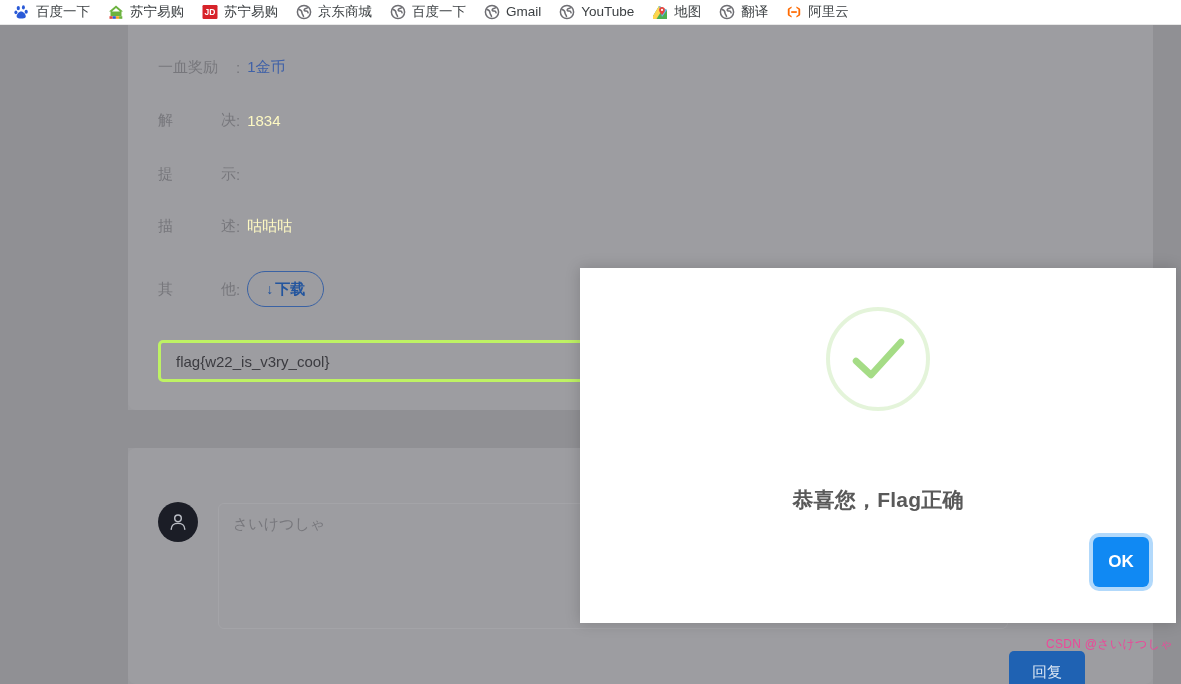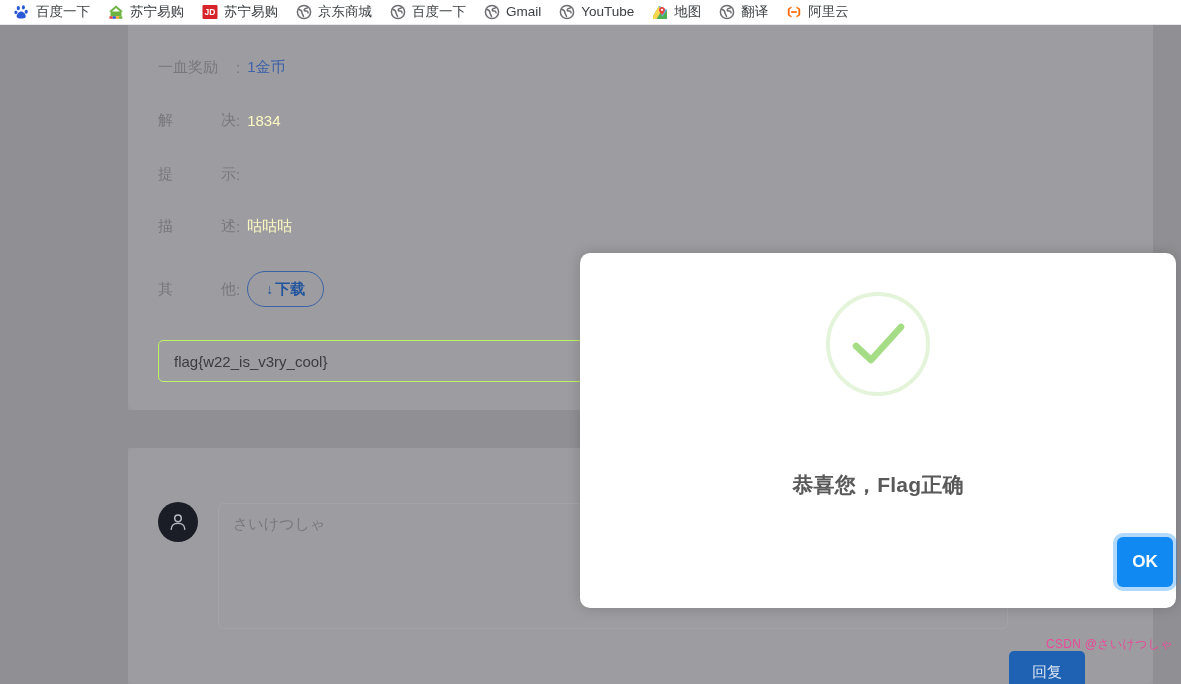--- a/index.html
+++ b/index.html
@@ -147,21 +147,21 @@
     cursor: pointer;
     box-sizing: border-box;
   }
   #download-icon { font-size: 14px; font-weight: 400; }
 
   
   #flag-input {
     position: absolute;
     left: 158px; top: 315px;
     width: 830px; height: 42px;
-    border: 1px solid #bef264;
+    border: 3px solid #bef264;
     border-radius: 5px;
     background: transparent;
     box-sizing: border-box;
     display: flex;
     align-items: center;
     padding: 0 15px;
     font-size: 15px;
     color: #3b3b40;
     overflow: hidden;
   }
@@ -204,24 +204,24 @@
     font-size: 15px;
     cursor: pointer;
     display: flex;
     align-items: center;
     justify-content: center;
   }
 
   
   #modal {
     position: absolute;
-    left: 580px; top: 253px;
+    left: 580px; top: 268px;
     width: 596px; height: 355px;
     background: #ffffff;
-    border-radius: 10px;
+    border-radius: 0;
     box-shadow: 0 0 14px rgba(0,0,0,0.18);
     overflow: hidden;
   }
   #modal-icon {
     position: absolute;
     left: 50%; top: 39px;
     transform: translateX(-50%);
     width: 104px; height: 104px;
     border-radius: 50%;
     border: 4px solid rgba(165,220,134,0.30);
@@ -238,21 +238,21 @@
     left: 0; top: 218px;
     width: 596px;
     text-align: center;
     font-size: 21px;
     font-weight: 700;
     color: #595959;
     letter-spacing: 0.2px;
   }
   #modal-ok-wrap {
     position: absolute;
-    left: 1093px; top: 537px; margin-left: 24px;
+    left: 1093px; top: 537px;
   }
   #modal-ok {
     width: 56px; height: 50px;
     background: #1089f3;
     border: none;
     border-radius: 6px;
     color: #ffffff;
     font-size: 17px;
     font-weight: 700;
     cursor: pointer;

